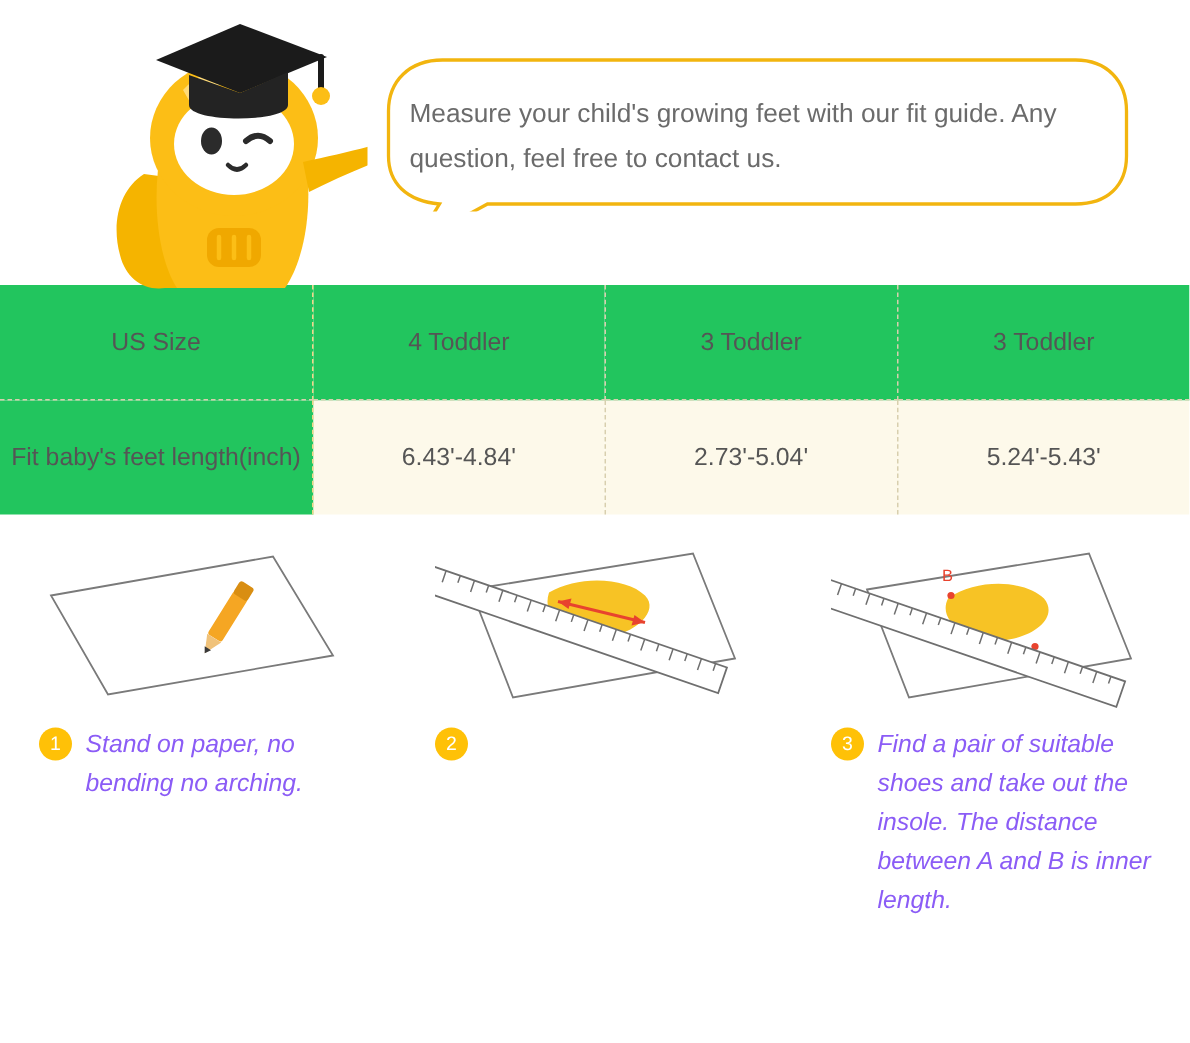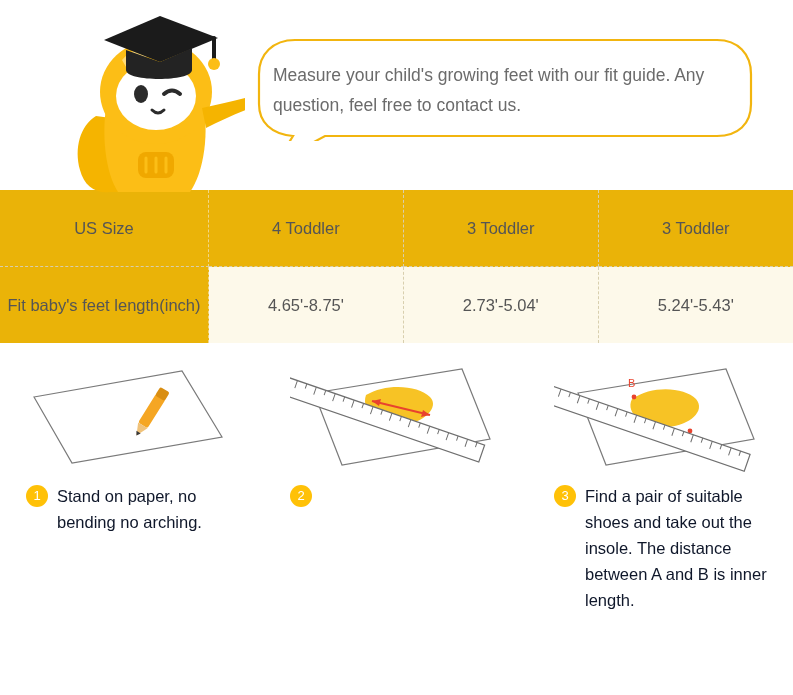--- a/index.html
+++ b/index.html
@@ -74,23 +74,23 @@
   .size-table tr:last-child td { border-bottom: none; }
   .size-table td:last-child { border-right: none; }
 
   .col-head {
     width: 196px;
     background: #ffc107;
     color: #ffffff;
     font-size: 17px;
     border-right: 1px dashed #f0d68a !important;
   }
-  .row-even td { background: #eab308; }
+  .row-even td { background: #22c55e; }
   .row-odd  td { background: #fdf9ea; }
-  .row-even .col-head, .row-odd .col-head { background: #eab308; }
+  .row-even .col-head, .row-odd .col-head { background: #22c55e; }
 
   
   .steps {
     display: flex;
     width: 793px;
     padding-top: 22px;
     box-sizing: border-box;
   }
   .step {
     width: 264px;
@@ -116,21 +116,22 @@
     color: #ffffff;
     font-size: 13px;
     line-height: 22px;
     text-align: center;
     margin-right: 9px;
     margin-top: 2px;
   }
   .step-text {
     font-size: 16.5px;
     line-height: 26px;
-    color: #0f172a;
+    color: #8b5cf6;
+    font-style: italic;
   }
 </style>
 </head>
 <body>
 
 <div class="top-section">
 
   <div class="mascot">
     <svg width="185" height="192" viewBox="0 0 185 192" xmlns="http://www.w3.org/2000/svg">
 
@@ -175,21 +176,21 @@
 <table class="size-table">
   <tbody>
     <tr class="row-even">
       <td class="col-head">US Size</td>
       <td>4 Toddler</td>
       <td>3 Toddler</td>
       <td>3 Toddler</td>
     </tr>
     <tr class="row-odd">
       <td class="col-head">Fit baby's feet length(inch)</td>
-      <td>4.65'-8.75'</td>
+      <td>6.43'-4.84'</td>
       <td>2.73'-5.04'</td>
       <td>5.24'-5.43'</td>
     </tr>
   </tbody>
 </table>
 
 <div class="steps">
 
   <div class="step">
     <div class="step-art">

